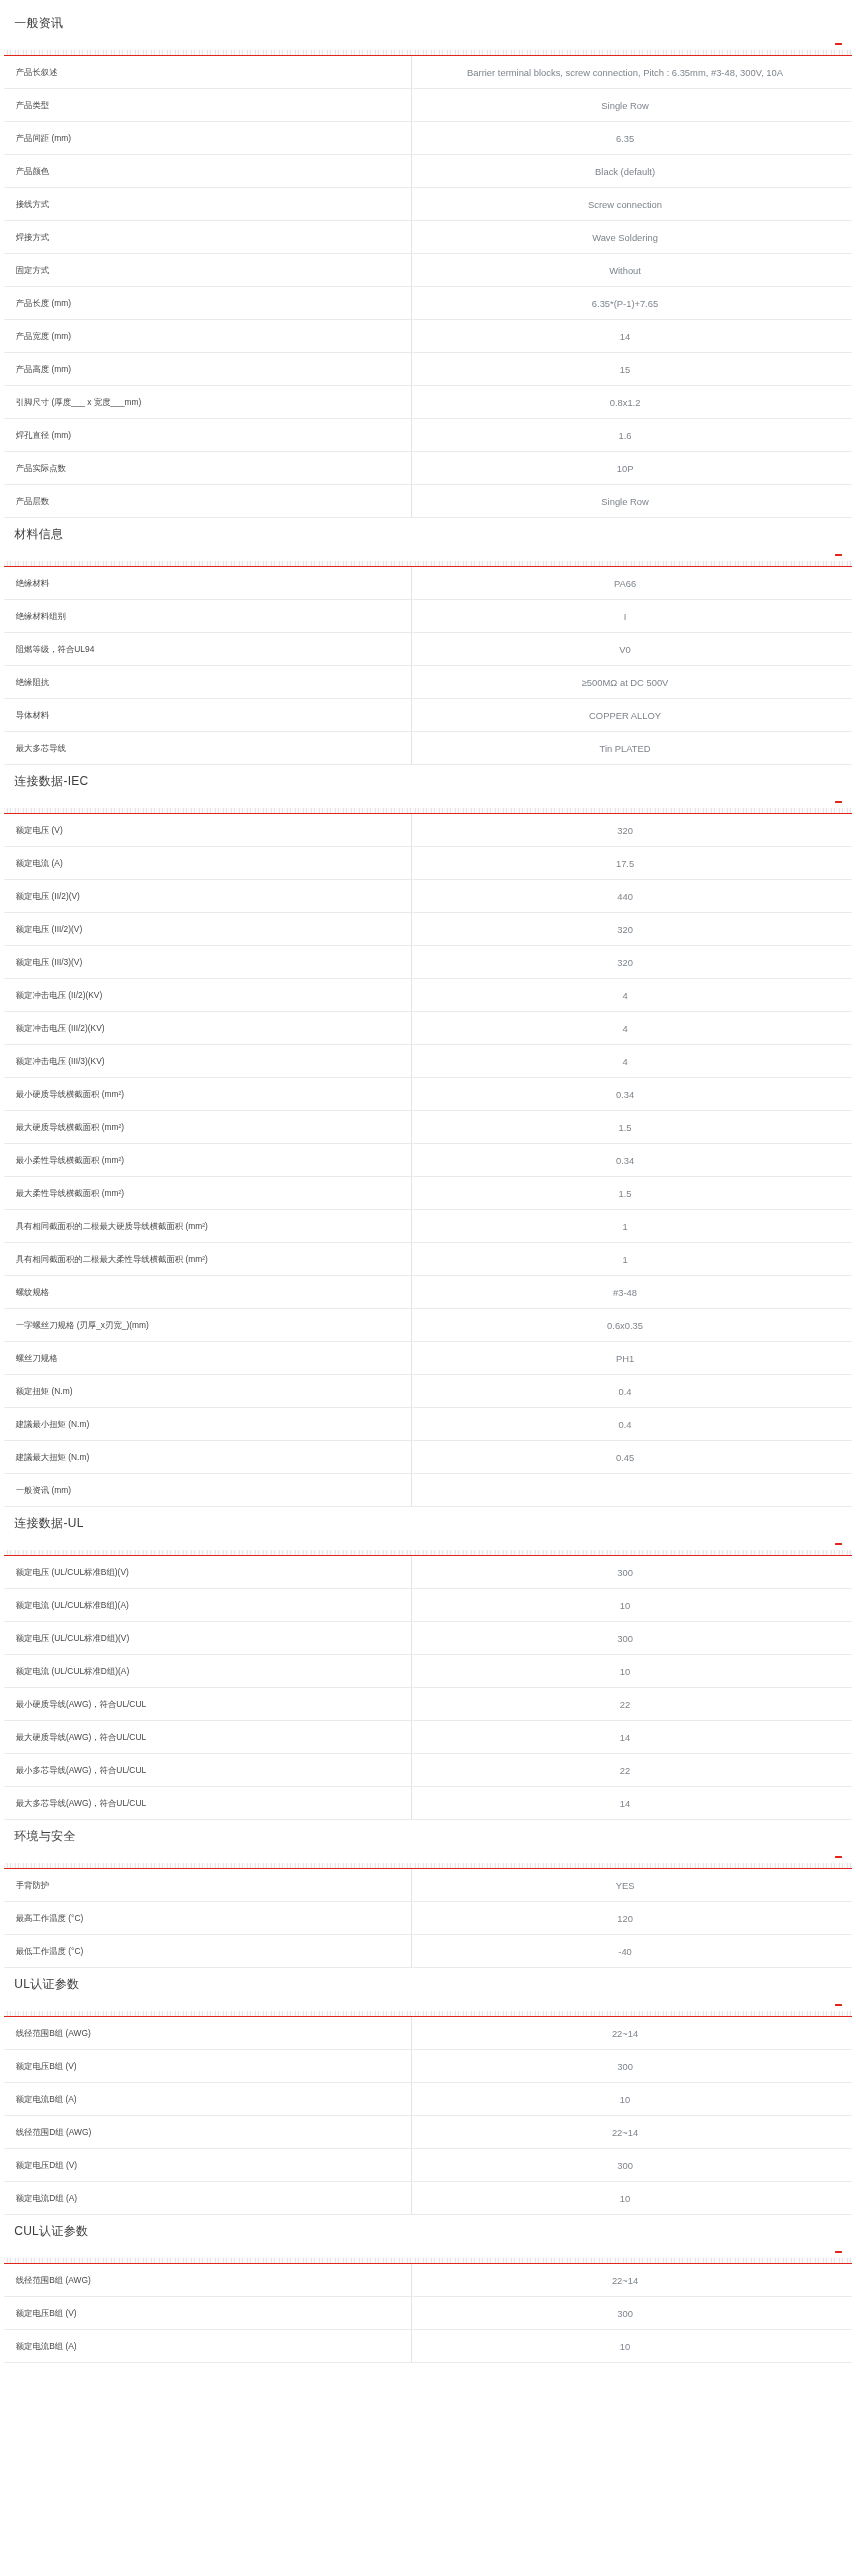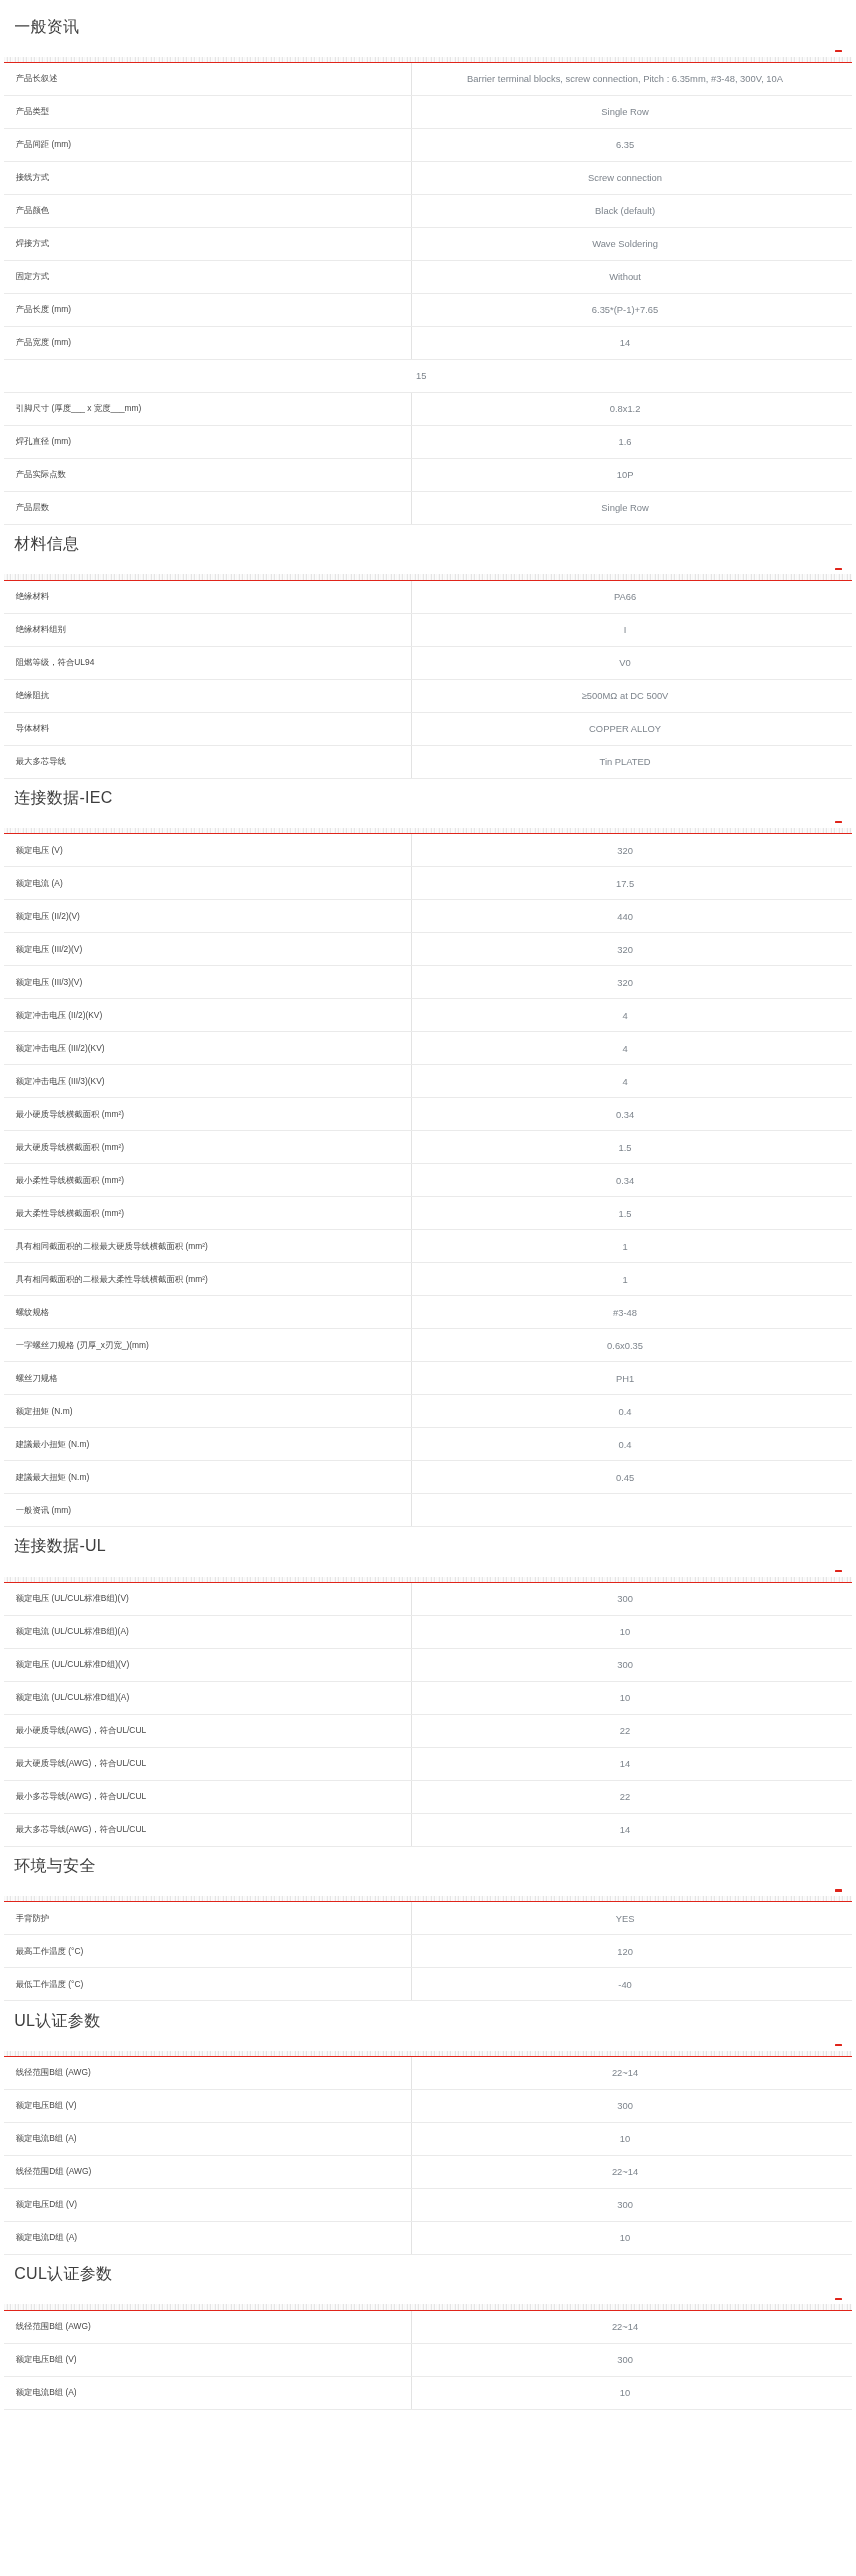--- a/index.html
+++ b/index.html
@@ -9,21 +9,21 @@
     --title:#3d3d3d;
     --rowline:#eaeaea;
     --divider:#e3e3e3;
   }
   html,body{margin:0;padding:0;background:#ffffff;}
   body{width:856px;font-family:"Liberation Sans","DejaVu Sans",sans-serif;}
   .page{width:856px;box-sizing:border-box;padding:0 4.2px 10.4px 4.2px;}
   .section{}
   .section:first-child{margin-top:0;padding-top:7.3px;}
   .section-title{
-    font-size:16px;line-height:12.5px;color:var(--title);
+    font-size:12px;line-height:12.5px;color:var(--title);
     padding-left:10px;font-weight:400;letter-spacing:0.3px;
   }
   .minus-row{position:relative;height:10.4px;}
   .minus-icon{
     position:absolute;right:9.4px;top:3.7px;width:7.8px;height:2.1px;
     background:var(--red);border-radius:0.5px;cursor:pointer;display:block;
   }
   .hatch{
     height:5.2px;
     background-image:
@@ -71,50 +71,51 @@
     <div class="label">产品类型</div>
     <div class="value">Single Row</div>
   </div>
 
   <div class="spec-row">
     <div class="label">产品间距 (mm)</div>
     <div class="value">6.35</div>
   </div>
 
   <div class="spec-row">
+    <div class="label">产品颜色</div>
+    <div class="value">Black (default)</div>
+  </div>
+
+  <div class="spec-row">
     <div class="label">接线方式</div>
     <div class="value">Screw connection</div>
   </div>
 
   <div class="spec-row">
-    <div class="label">产品颜色</div>
-    <div class="value">Black (default)</div>
-  </div>
-
-  <div class="spec-row">
     <div class="label">焊接方式</div>
     <div class="value">Wave Soldering</div>
   </div>
 
   <div class="spec-row">
     <div class="label">固定方式</div>
     <div class="value">Without</div>
   </div>
 
   <div class="spec-row">
     <div class="label">产品长度 (mm)</div>
     <div class="value">6.35*(P-1)+7.65</div>
   </div>
 
   <div class="spec-row">
     <div class="label">产品宽度 (mm)</div>
     <div class="value">14</div>
   </div>
 
   <div class="spec-row">
+    <div class="label">产品高度 (mm)</div>
     <div class="value">15</div>
   </div>
 
   <div class="spec-row">
     <div class="label">引脚尺寸 (厚度___ x 宽度___mm)</div>
     <div class="value">0.8x1.2</div>
   </div>
 
   <div class="spec-row">
     <div class="label">焊孔直径 (mm)</div>

